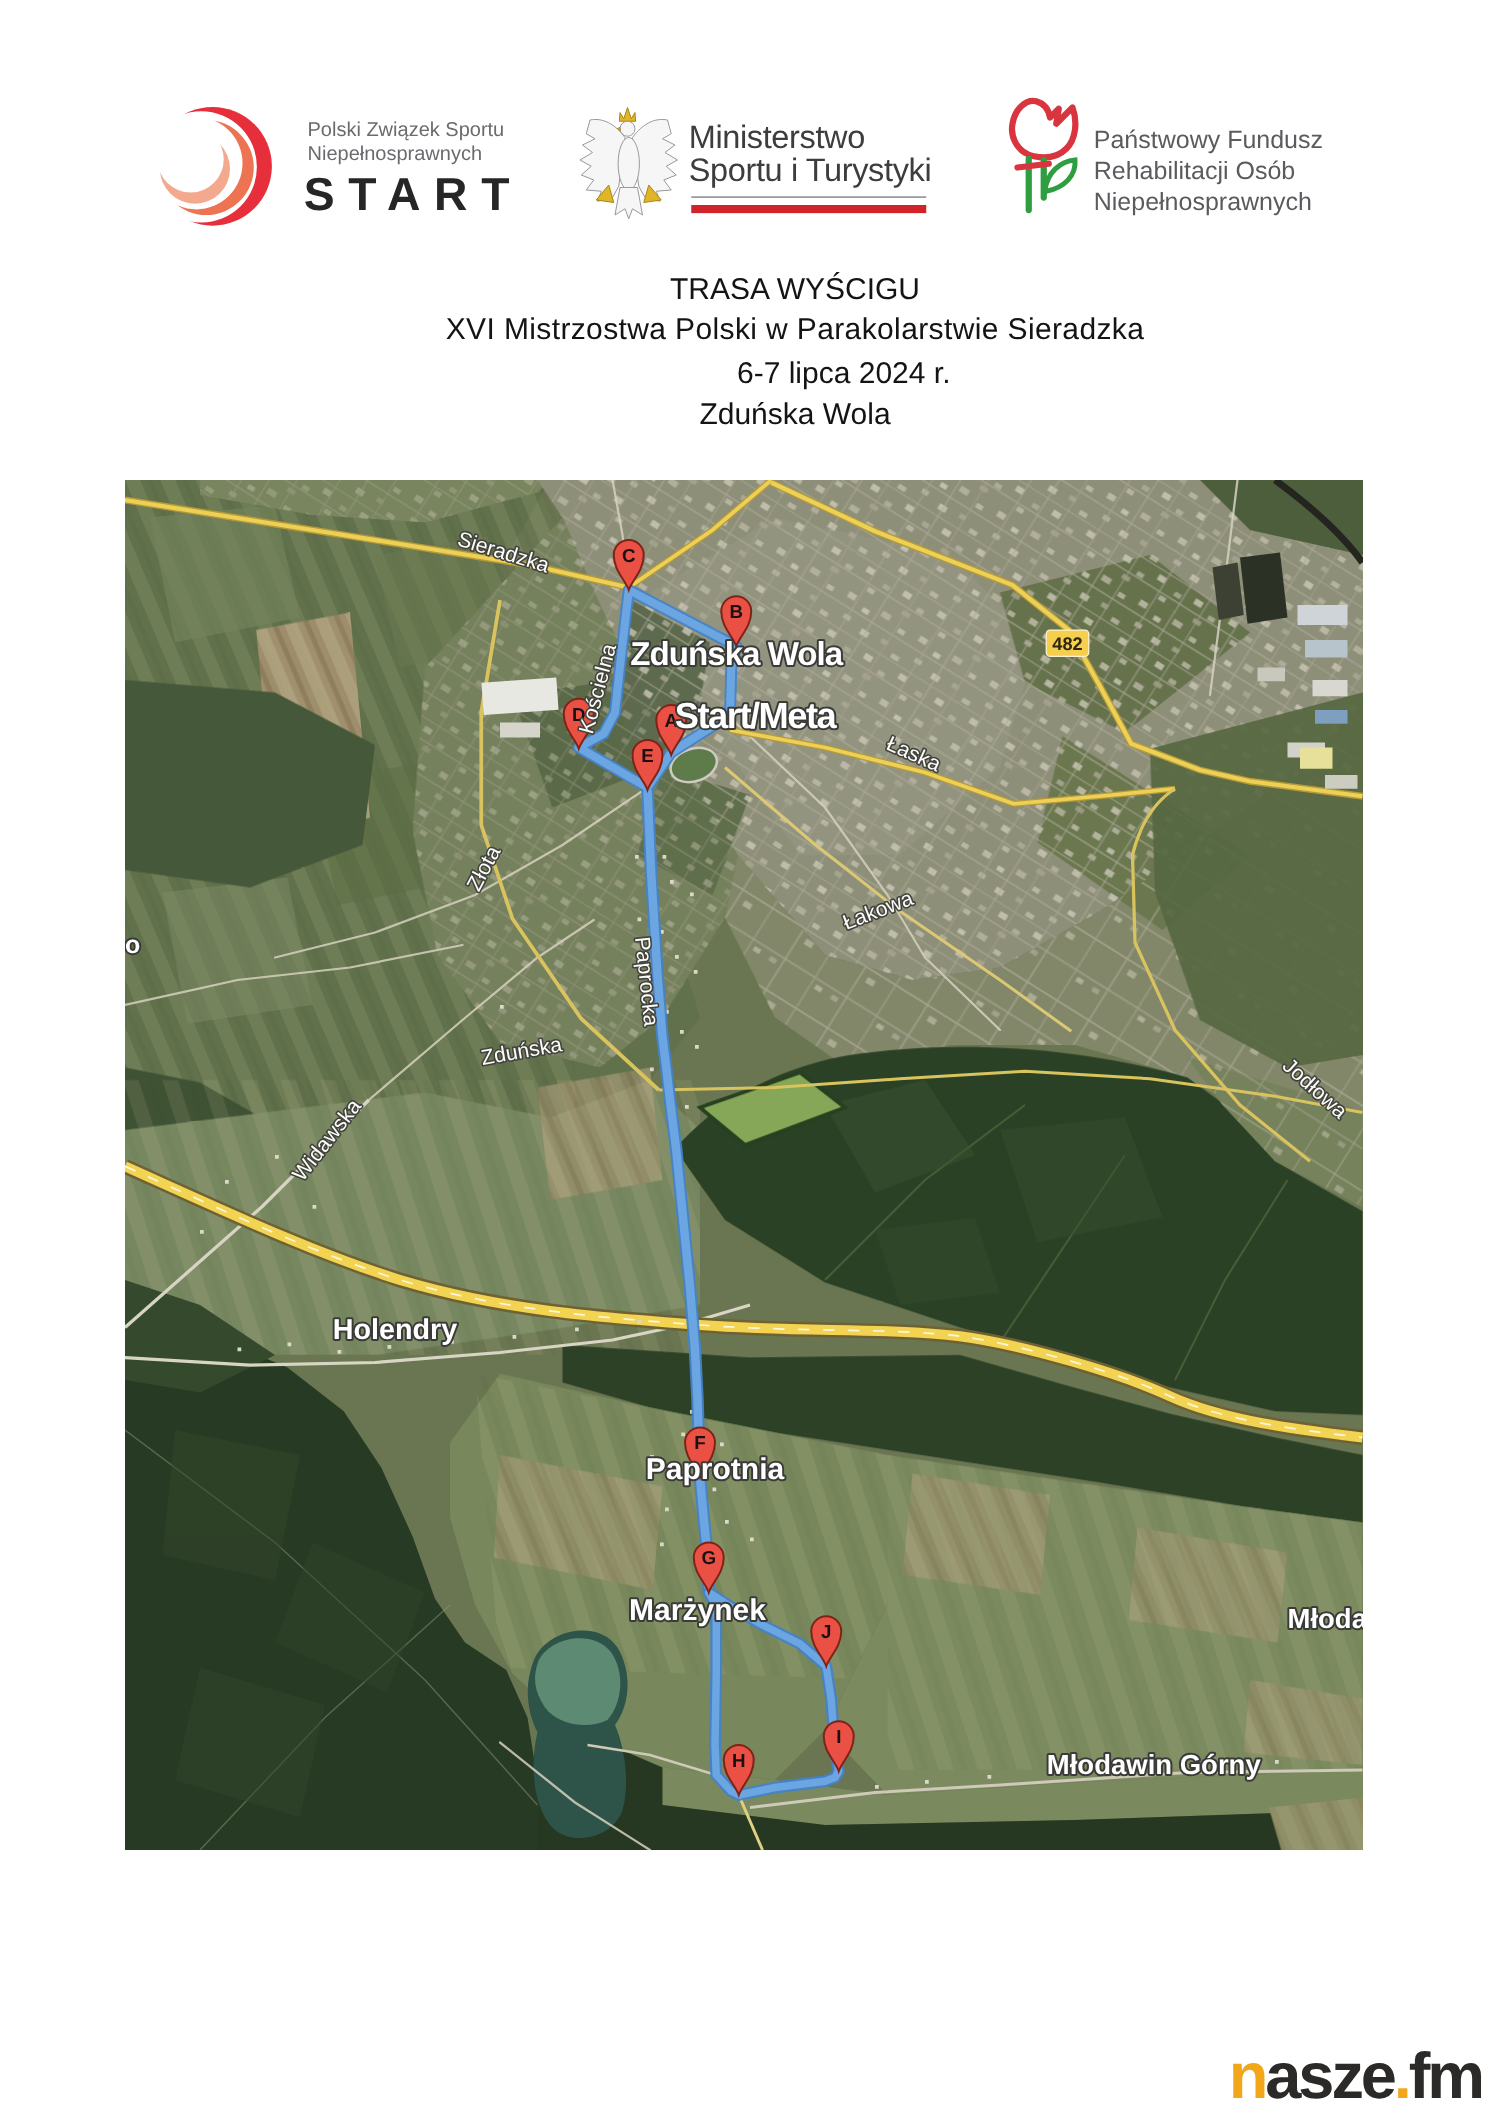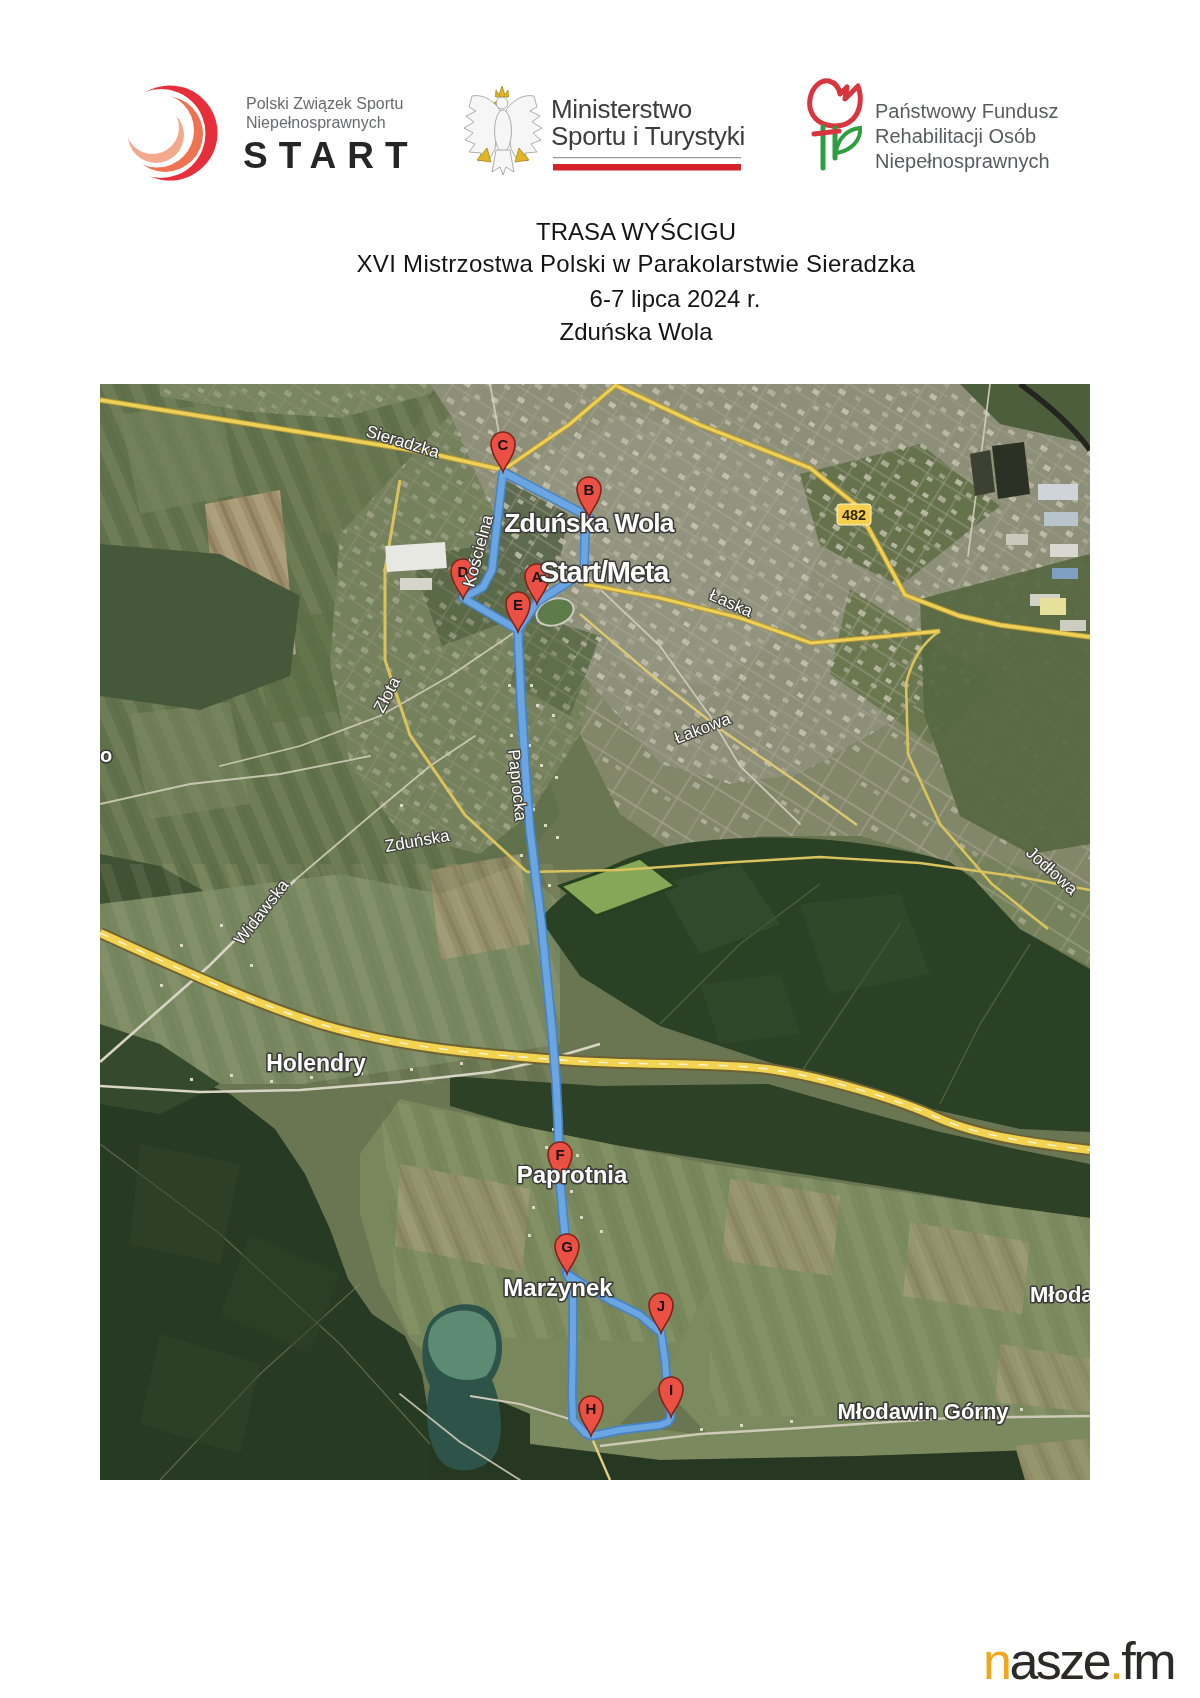--- a/index.html
+++ b/index.html
@@ -428,13 +428,13 @@
 <text class="street" x="142" y="562" transform="rotate(-52 142 562)">Widawska</text>
 
 <text class="street" x="925" y="470" transform="rotate(42 925 470)">Jodłowa</text>
 
 <g>
         <rect x="737" y="120" width="34" height="21" rx="3" fill="#f7cf4e" stroke="#fdf3cf" stroke-width="1"></rect>
         <text x="754" y="136" font-size="14.5" font-weight="bold" fill="#31270f" text-anchor="middle" font-family="Liberation Sans,sans-serif">482</text>
       </g>
 </svg></div>
 
-<div class="abs" style="left:983px;top:1631px;font-size:52px;font-weight:normal;letter-spacing:-2.5px;"><span style="color:#f2a71b">n</span><span style="color:#2b2a29">asze</span><span style="color:#f2a71b">.</span><span style="color:#2b2a29">fm</span></div>
+<div class="abs" style="left:983px;top:1631px;font-size:52px;font-weight:bold;letter-spacing:-2.5px;"><span style="color:#f2a71b">n</span><span style="color:#2b2a29">asze</span><span style="color:#f2a71b">.</span><span style="color:#2b2a29">fm</span></div>
 
 </body></html>

